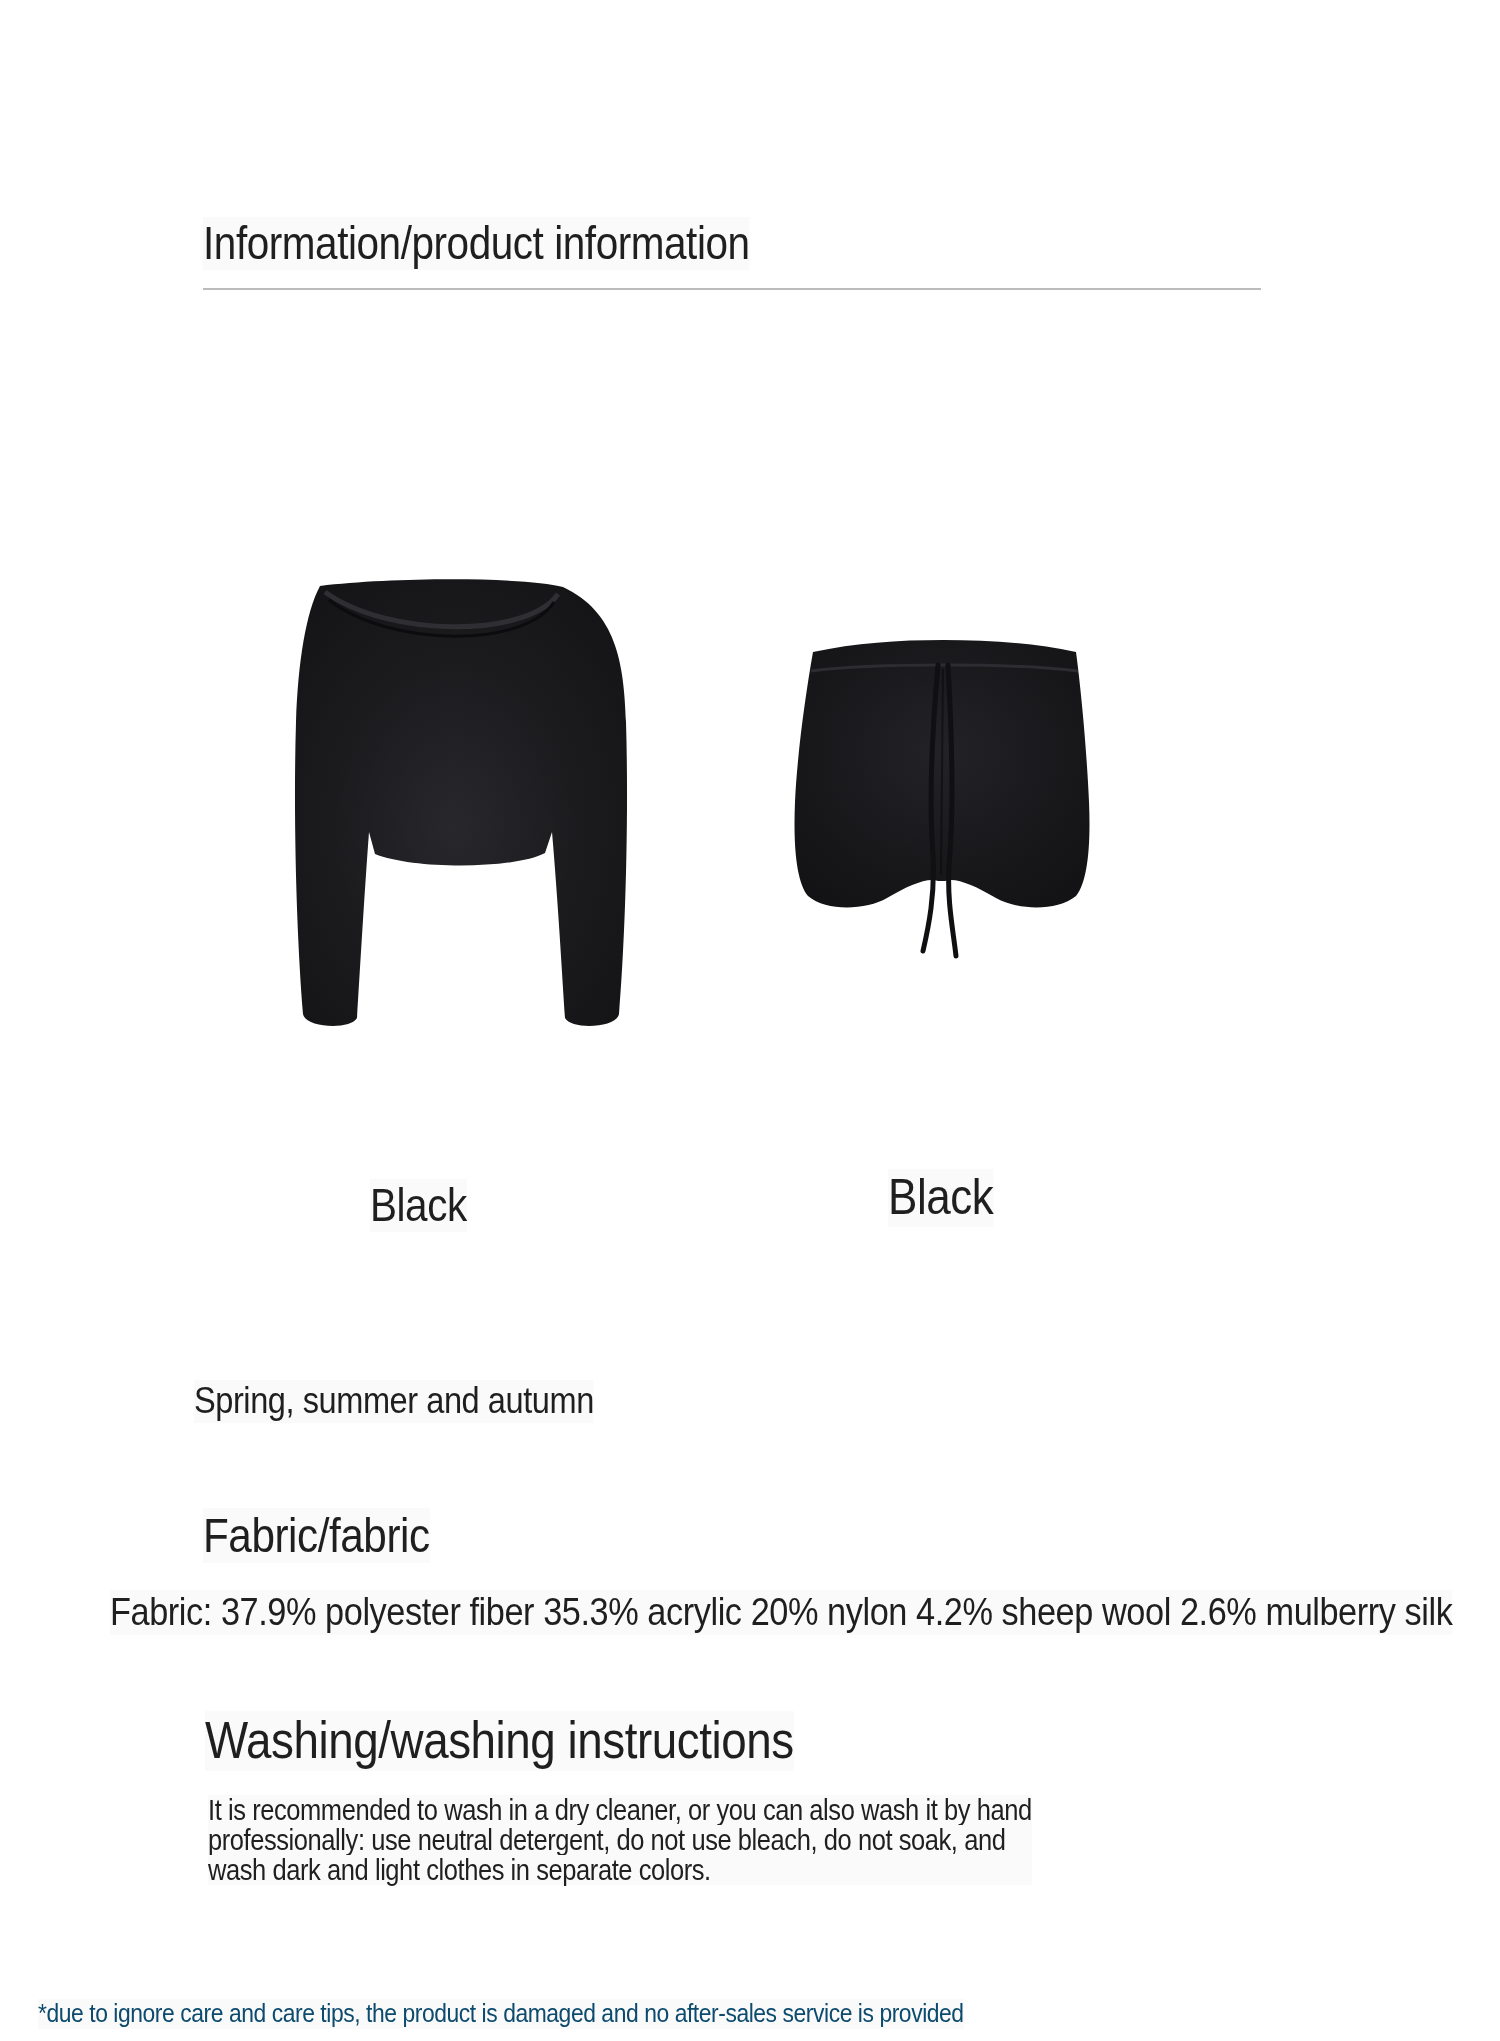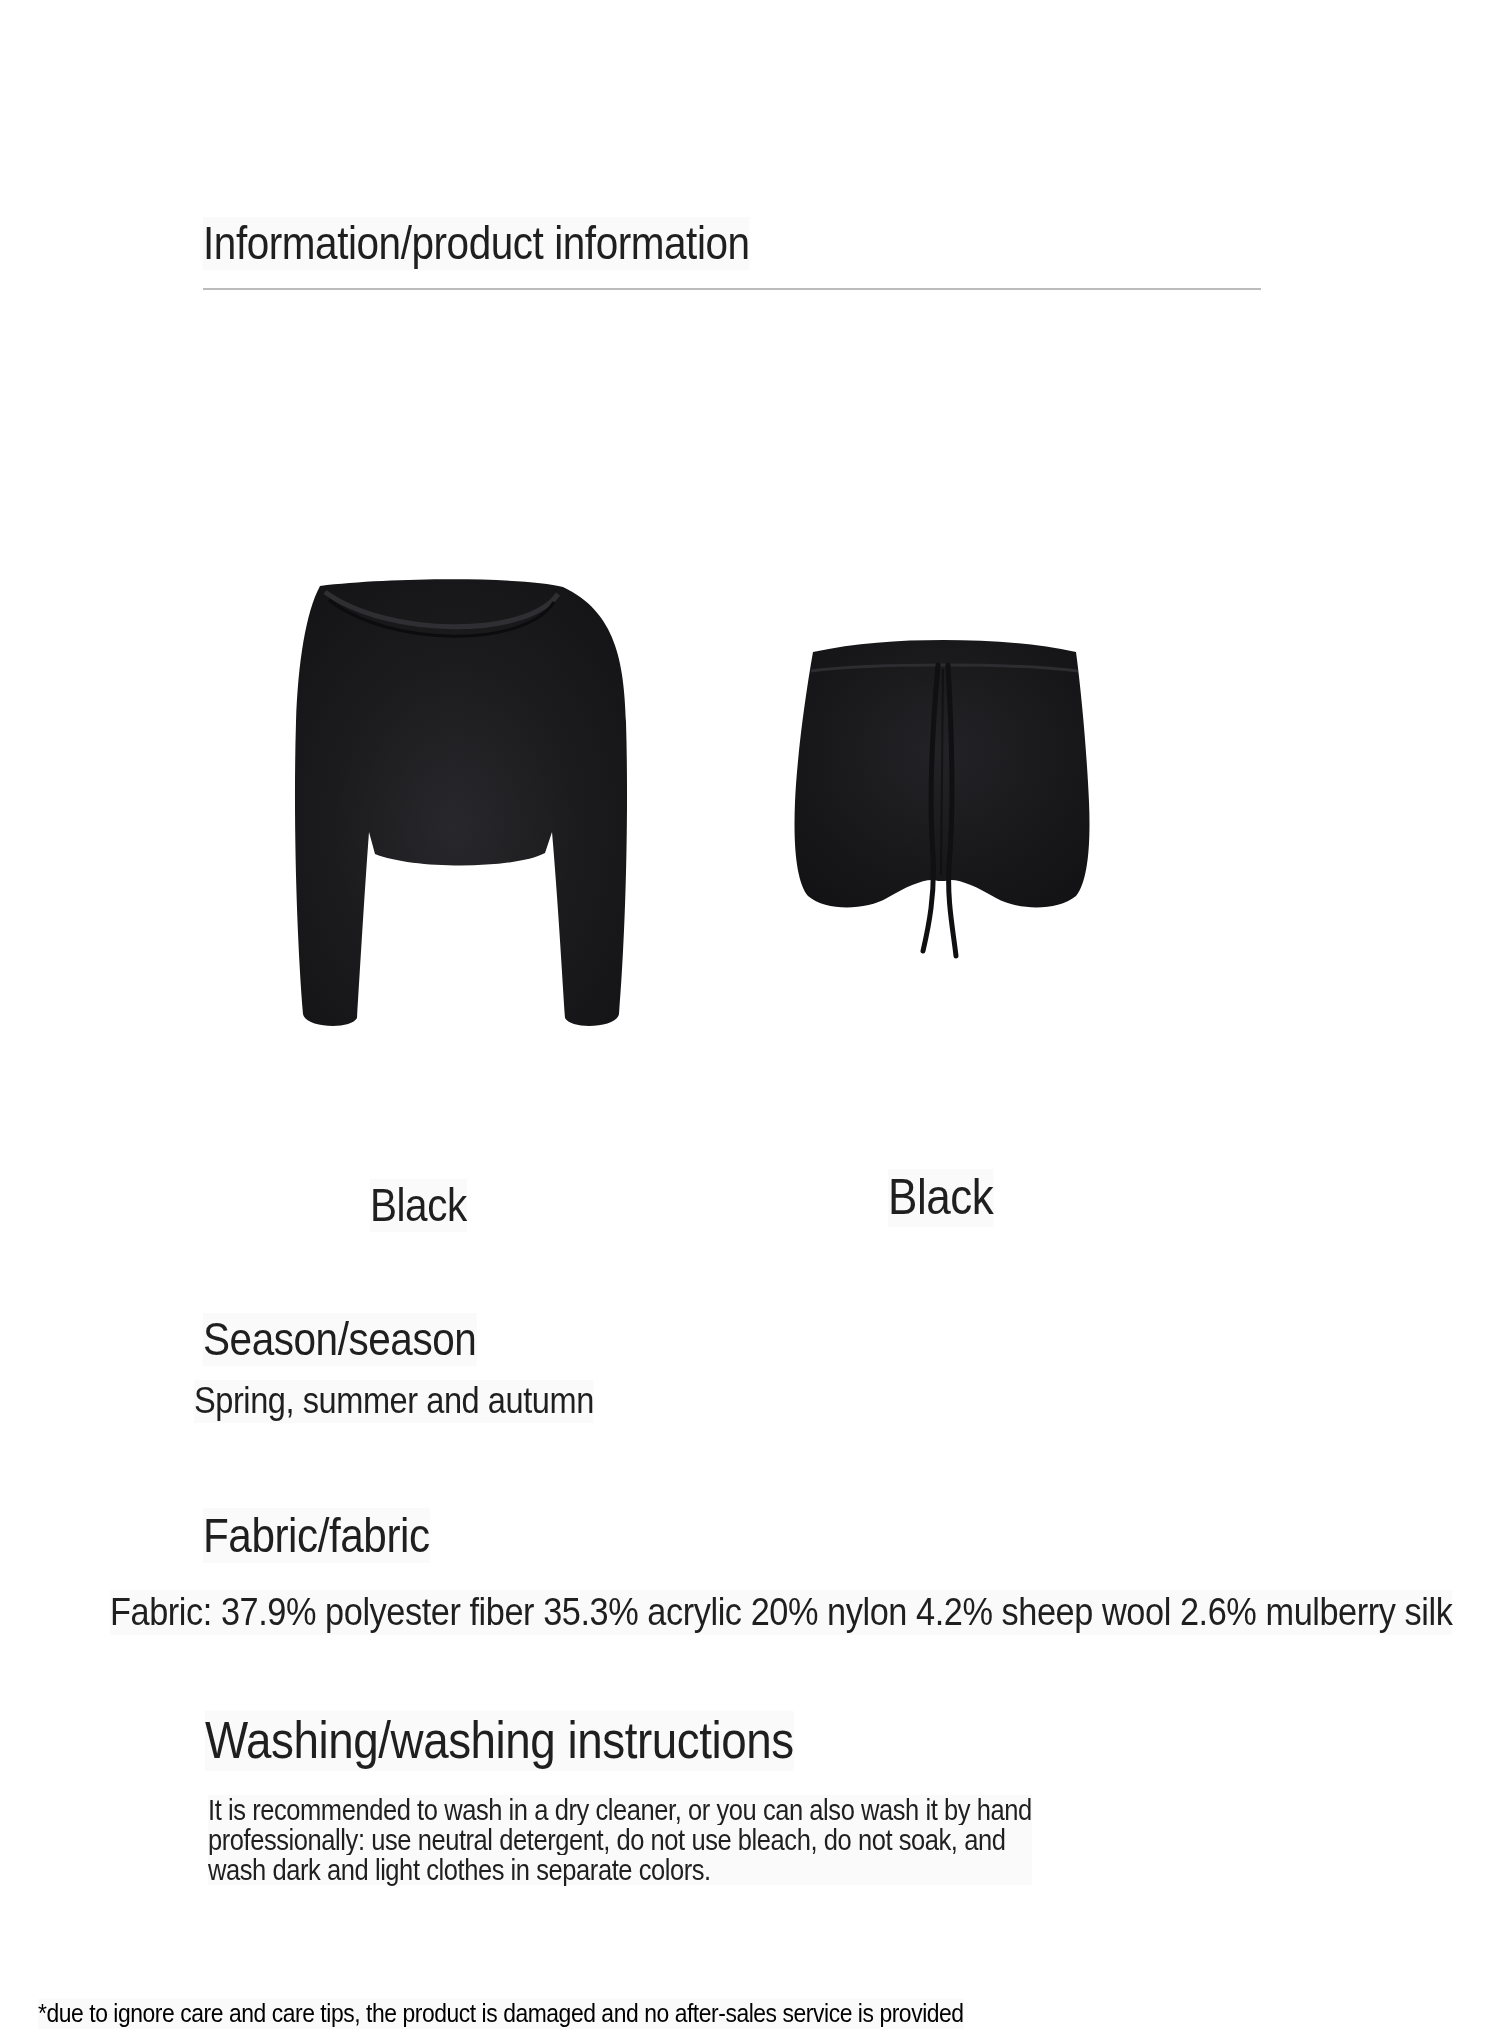--- a/index.html
+++ b/index.html
@@ -33,21 +33,21 @@
   .fig-shorts   { left: 793px; top: 625px;  width: 300px; height: 325px; }
   .lbl-black-1  { left: 370px; top: 1166px; font-size: 46px; }
   .lbl-black-2  { left: 888px; top: 1156px; font-size: 50px; }
   .h-season     { left: 203px; top: 1300px; font-size: 46px; }
   .season-val   { left: 194px; top: 1368px; font-size: 37px; }
   .h-fabric     { left: 203px; top: 1496px; font-size: 48px; }
   .fabric-line  { left: 110px; top: 1578px; font-size: 39px; }
   .h-washing    { left: 205px; top: 1698px; font-size: 52px; }
   .washing-body { left: 208px; top: 1783px; font-size: 29px; }
   .washing-body .txt { line-height: 30px; display: block; transform-origin: 0 0; }
-  .footnote     { left: 38px;  top: 1986px; font-size: 26px; color: #000000; }
+  .footnote     { left: 38px;  top: 1986px; font-size: 26px; color: #0c4a6e; }
   svg { display: block; }
 </style>
 </head>
 <body>
 
 <div class="page">
 
   <div class="abs page-title">
     <span class="txt">Information/product information</span>
   </div>
@@ -109,23 +109,20 @@
     </svg>
   </div>
 
   <div class="abs lbl-black-1">
     <span class="txt">Black</span>
   </div>
   <div class="abs lbl-black-2">
     <span class="txt">Black</span>
   </div>
 
-  <div class="abs h-season">
-    <span class="txt">Season/season</span>
-  </div>
   <div class="abs season-val">
     <span class="txt">Spring, summer and autumn</span>
   </div>
 
   <div class="abs h-fabric">
     <span class="txt">Fabric/fabric</span>
   </div>
   <div class="abs fabric-line">
     <span class="txt">Fabric: 37.9% polyester fiber 35.3% acrylic 20% nylon 4.2% sheep wool 2.6% mulberry silk</span>
   </div>

